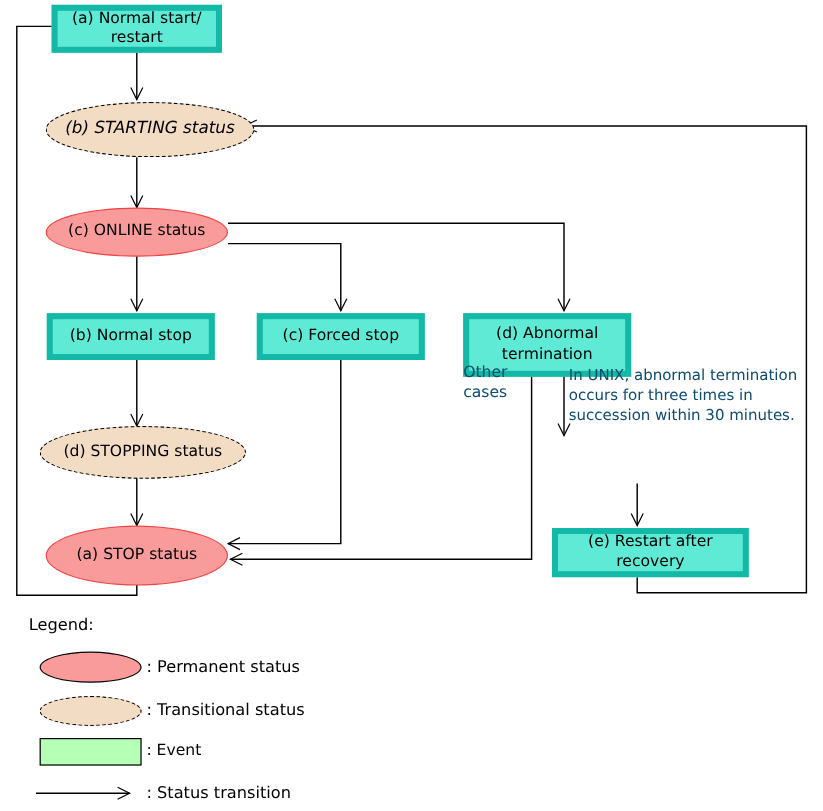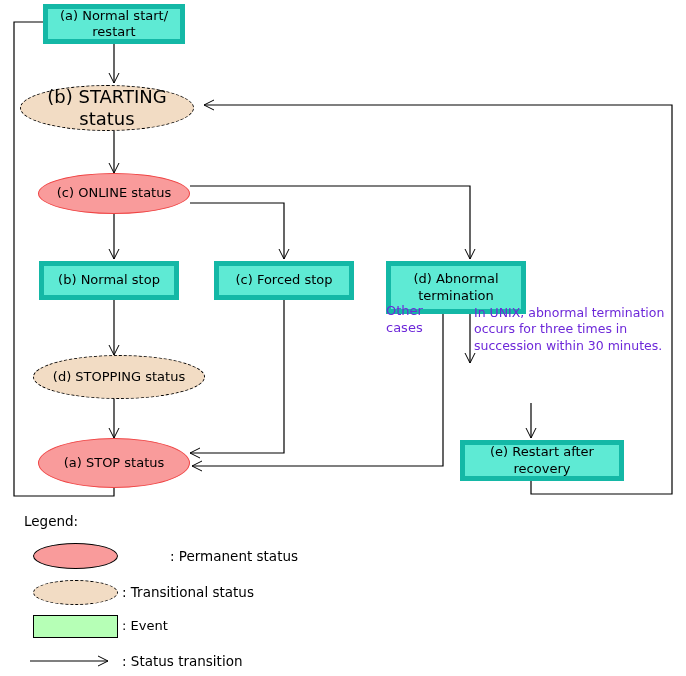--- a/index.html
+++ b/index.html
@@ -8,21 +8,21 @@
 
   svg#wires { position:absolute; left:0; top:0; width:686px; height:676px; }
 
   .node { position:absolute; box-sizing:border-box; display:flex; align-items:center;
           justify-content:center; text-align:center; color:#000; }
   .evt  { background:#5eead4; border:5px solid #14b8a6; }
   .perm { background:#f99b9b; border:1px solid #ef4444; border-radius:50%; }
   .tran { background:#f2dcc4; border:1px dashed #000; border-radius:50%; }
 
   .node span { display:block; line-height:1.25; }
-  .lbl { position:absolute; color:#6d28d9; line-height:1.3; }
+  .lbl { position:absolute; color:#0c4a6e; line-height:1.3; }
 
   .legend { position:absolute; color:#000; }
   .legend-swatch { position:absolute; box-sizing:border-box; }
   .sw-perm { background:#f99b9b; border:1px solid #000; border-radius:50%; }
   .sw-tran { background:#f2dcc4; border:1px dashed #000; border-radius:50%; }
   .sw-evt  { background:#b6ffb6; border:1px solid #000; }
 </style>
 </head>
 <body>
 
@@ -66,21 +66,21 @@
     </g>
   </svg>
 
   <div class="node evt" style="left:43px; top:4px; width:142px; height:40px; font-size:13px;">
     <span>
       <span>(a) Normal start/</span>
       <span>restart</span>
     </span>
   </div>
 
-  <div class="node tran" style="left:20px; top:85px; width:174px; height:46px; font-size:18px;">
+  <div class="node tran" style="left:38px; top:85px; width:174px; height:46px; font-size:14px;font-style:italic;">
     <span>(b) STARTING status</span>
   </div>
 
   <div class="node perm" style="left:38px; top:173px; width:152px; height:41px; font-size:13px;">
     <span>(c) ONLINE status</span>
   </div>
 
   <div class="node evt" style="left:39px; top:261px; width:140px; height:39px; font-size:13px;">
     <span>(b) Normal stop</span>
   </div>
@@ -119,21 +119,21 @@
 
   <div class="lbl" style="left:474px; top:305px; font-size:12.5px;">
     <div>In UNIX, abnormal termination</div>
     <div>occurs for three times in</div>
     <div>succession within 30 minutes.</div>
   </div>
 
   <div class="legend" style="left:24px; top:513px; font-size:13.5px;">Legend:</div>
 
   <div class="legend-swatch sw-perm" style="left:33px; top:543px; width:85px; height:26px;"></div>
-  <div class="legend" style="left:122px; top:548px; font-size:13.5px;margin-left:48px;">: Permanent status</div>
+  <div class="legend" style="left:122px; top:548px; font-size:13.5px;">: Permanent status</div>
 
   <div class="legend-swatch sw-tran" style="left:33px; top:580px; width:85px; height:25px;"></div>
   <div class="legend" style="left:122px; top:584px; font-size:13.5px;">: Transitional status</div>
 
   <div class="legend-swatch sw-evt" style="left:33px; top:615px; width:85px; height:23px;"></div>
   <div class="legend" style="left:122px; top:618px; font-size:13px;">: Event</div>
 
   <div class="legend" style="left:122px; top:653px; font-size:13.5px;">: Status transition</div>
 
 </div>

